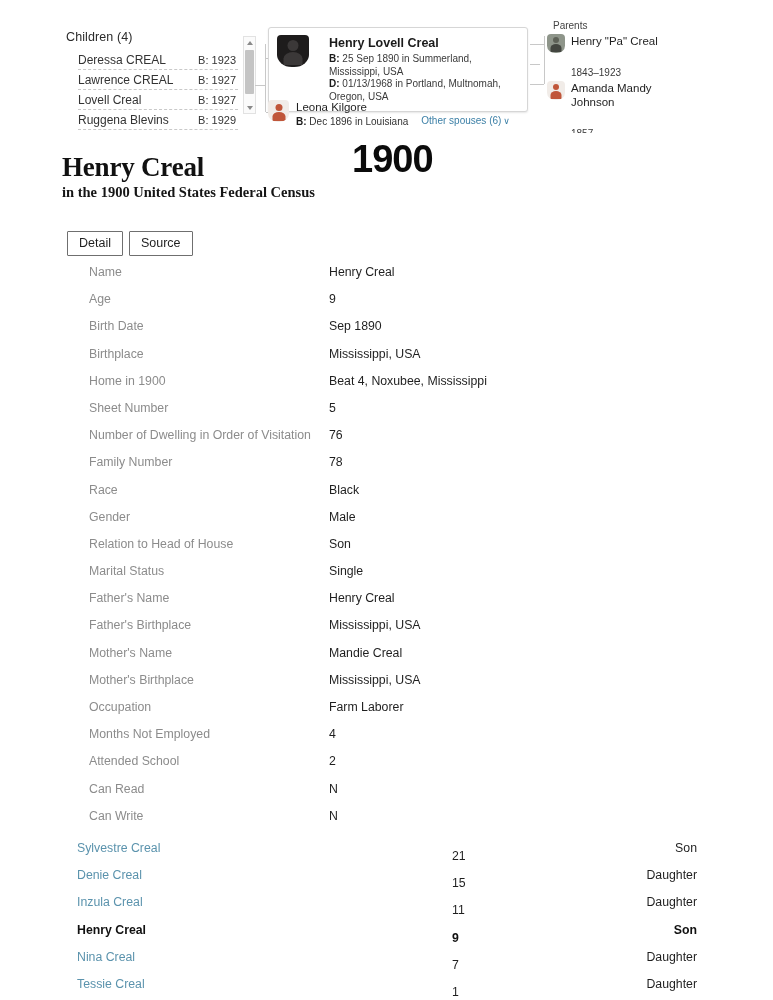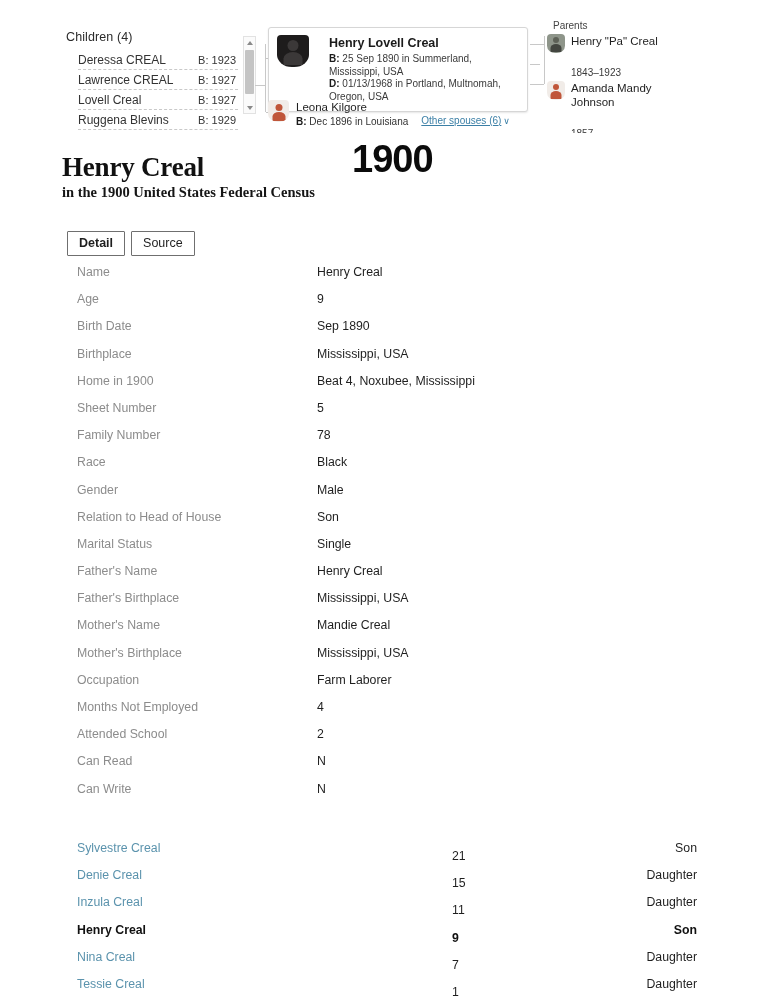--- a/index.html
+++ b/index.html
@@ -226,21 +226,20 @@
     gap: 13px;
     line-height: 13px;
   }
   .spouse-birth { font-size: 10px; color: #333; }
   .spouse-birth b { color: #1b1b1b; }
   #other-spouses-link {
     font-size: 10px;
     color: #3b7fa6;
     white-space: nowrap;
     cursor: pointer;
-    text-decoration: underline;
   }
   #other-spouses-link .chev {
     display: inline-block;
     margin-left: 2px;
     font-size: 9px;
   }
 
   
   #parents-group {
     position: absolute;
@@ -317,32 +316,33 @@
     border: 1px solid #6f6f6f;
     background: #fff;
     padding: 4px 11px 5px 11px;
     font-size: 12.5px;
     color: #1f1f1f;
     font-family: "Liberation Sans", sans-serif;
     line-height: 14px;
     cursor: pointer;
     border-radius: 1px;
   }
-  .tab-button.active { font-weight: bold; text-align: right; }
+  .tab-button.active { font-weight: normal; text-align: right; }
 
   
   #detail-list {
     position: absolute;
     left: 77px;
     top: 264px;
     width: 620px;
   }
   .detail-row {
     position: relative;
     height: 27.2px;
+    margin-left: 12px;
   }
   .detail-label {
     position: absolute;
     left: 0;
     top: 0;
     font-size: 12.3px;
     color: #8c8c8c;
     line-height: 16px;
     white-space: nowrap;
   }
@@ -542,20 +542,24 @@
     </div>
     <div class="detail-row">
       <span class="detail-label">Home in 1900</span>
       <span class="detail-value">Beat 4, Noxubee, Mississippi</span>
     </div>
     <div class="detail-row">
       <span class="detail-label">Sheet Number</span>
       <span class="detail-value">5</span>
     </div>
     <div class="detail-row">
+      <span class="detail-label">Number of Dwelling in Order of Visitation</span>
+      <span class="detail-value">76</span>
+    </div>
+    <div class="detail-row">
       <span class="detail-label">Family Number</span>
       <span class="detail-value">78</span>
     </div>
     <div class="detail-row">
       <span class="detail-label">Race</span>
       <span class="detail-value">Black</span>
     </div>
     <div class="detail-row">
       <span class="detail-label">Gender</span>
       <span class="detail-value">Male</span>

